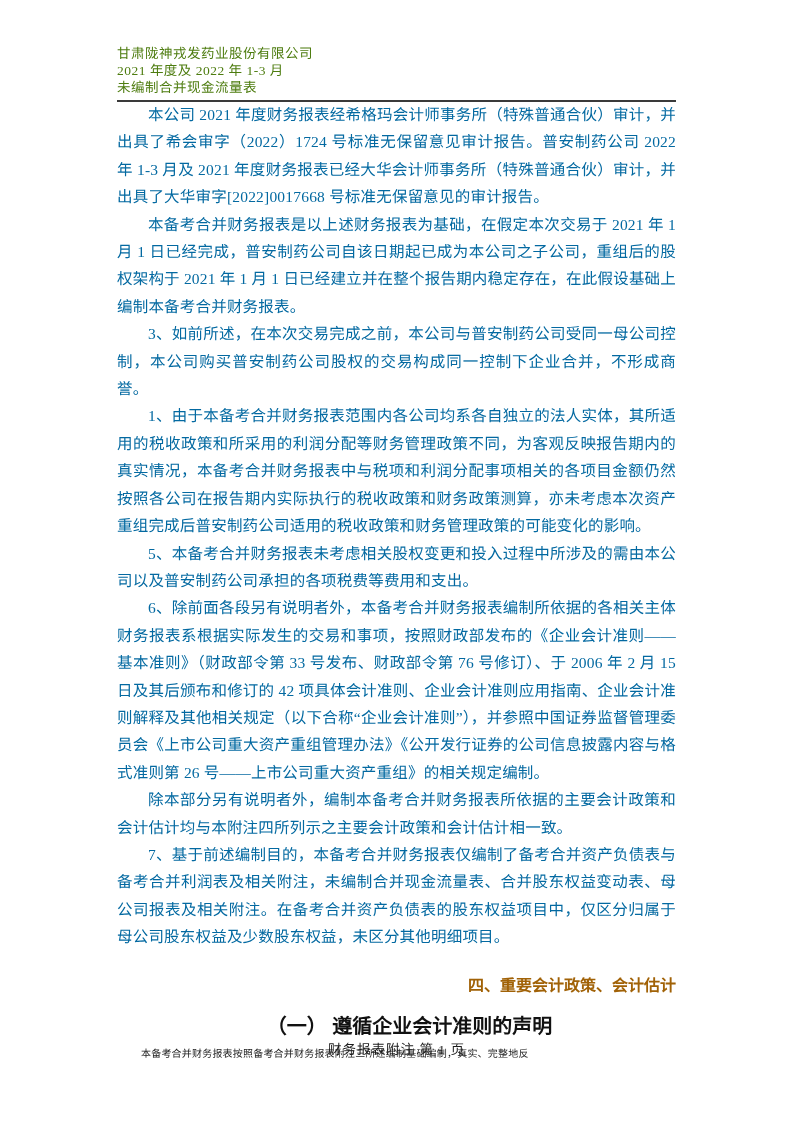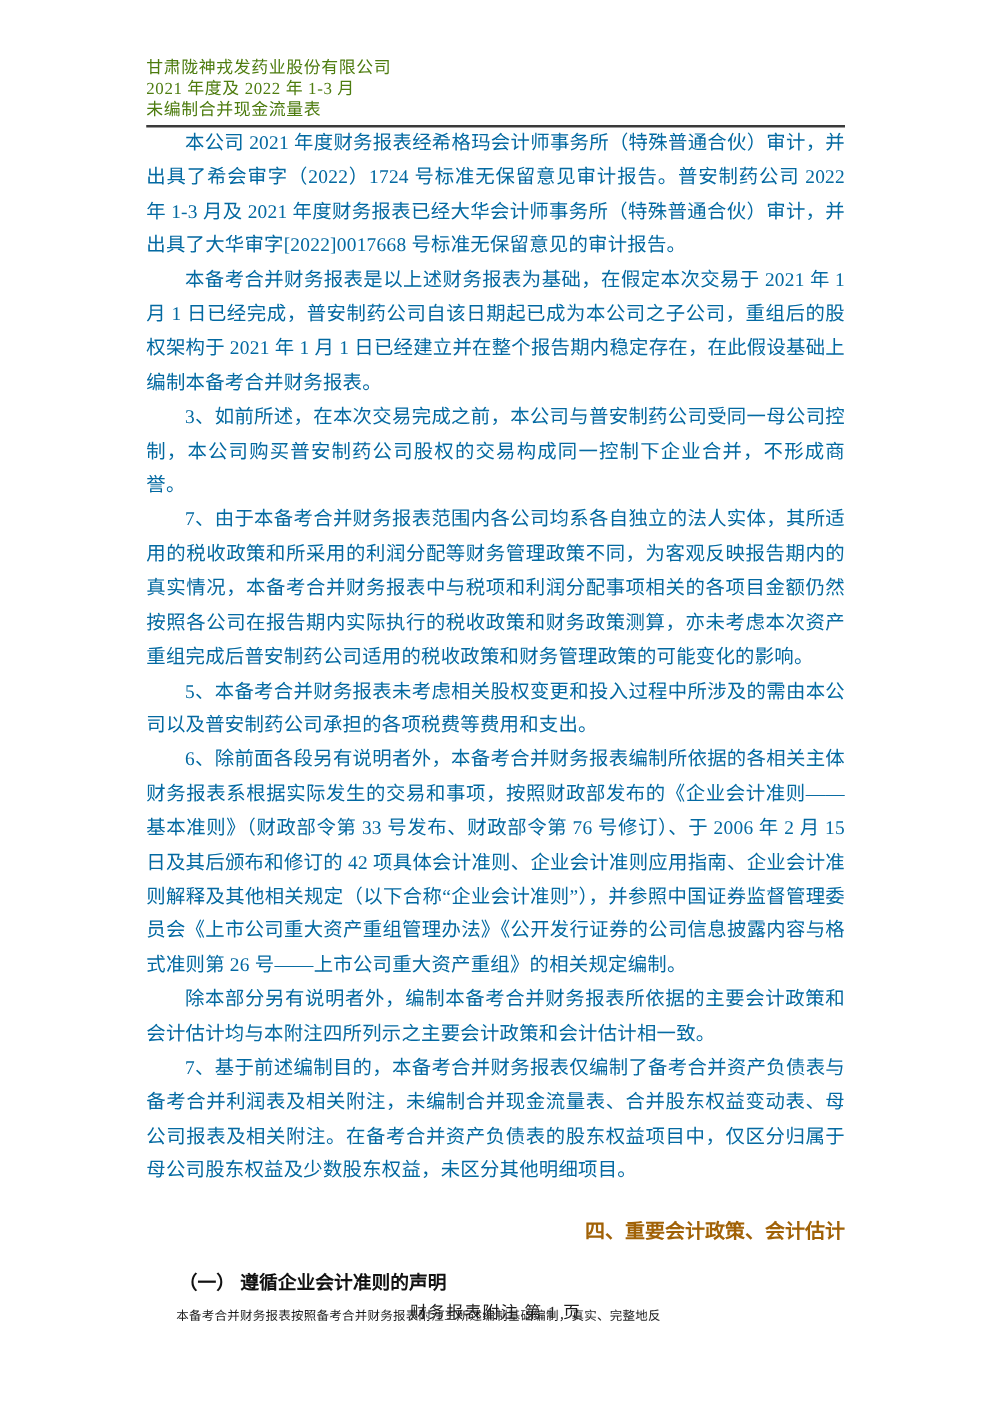--- a/index.html
+++ b/index.html
@@ -55,24 +55,25 @@
     font-size: 16px;
     line-height: 22px;
     font-weight: bold;
     color: #a16207;
     text-align: right;
   }
   h2.subsection-heading {
     margin-top: 19px;
     padding-left: 26px;
     font-family: "Liberation Sans", "DejaVu Sans", sans-serif;
-    font-size: 15px;
+    font-size: 20px;
     line-height: 21px;
     font-weight: bold;
     color: #111;
+    text-align: center;
   }
   p.sub-para {
     margin-top: 7px;
     font-size: 10px;
     line-height: 19px;
     text-align: justify;
     text-indent: 24px;
     letter-spacing: 0.2px;
     color: #1c1c1c;
   }
@@ -97,21 +98,21 @@
     <div class="hline">甘肃陇神戎发药业股份有限公司</div>
     <div class="hline">2021 年度及 2022 年 1-3 月</div>
     <div class="hline">未编制合并现金流量表</div>
     <hr class="header-divider">
   </div>
 
   <div class="doc-body">
     <p class="body-para">本公司 2021 年度财务报表经希格玛会计师事务所（特殊普通合伙）审计，并出具了希会审字（2022）1724 号标准无保留意见审计报告。普安制药公司 2022 年 1-3 月及 2021 年度财务报表已经大华会计师事务所（特殊普通合伙）审计，并出具了大华审字[2022]0017668 号标准无保留意见的审计报告。</p>
     <p class="body-para">本备考合并财务报表是以上述财务报表为基础，在假定本次交易于 2021 年 1 月 1 日已经完成，普安制药公司自该日期起已成为本公司之子公司，重组后的股权架构于 2021 年 1 月 1 日已经建立并在整个报告期内稳定存在，在此假设基础上编制本备考合并财务报表。</p>
     <p class="body-para">3、如前所述，在本次交易完成之前，本公司与普安制药公司受同一母公司控制，本公司购买普安制药公司股权的交易构成同一控制下企业合并，不形成商誉。</p>
-    <p class="body-para">7、由于本备考合并财务报表范围内各公司均系各自独立的法人实体，其所适用的税收政策和所采用的利润分配等财务管理政策不同，为客观反映报告期内的真实情况，本备考合并财务报表中与税项和利润分配事项相关的各项目金额仍然按照各公司在报告期内实际执行的税收政策和财务政策测算，亦未考虑本次资产重组完成后普安制药公司适用的税收政策和财务管理政策的可能变化的影响。</p>
+    <p class="body-para">1、由于本备考合并财务报表范围内各公司均系各自独立的法人实体，其所适用的税收政策和所采用的利润分配等财务管理政策不同，为客观反映报告期内的真实情况，本备考合并财务报表中与税项和利润分配事项相关的各项目金额仍然按照各公司在报告期内实际执行的税收政策和财务政策测算，亦未考虑本次资产重组完成后普安制药公司适用的税收政策和财务管理政策的可能变化的影响。</p>
     <p class="body-para">5、本备考合并财务报表未考虑相关股权变更和投入过程中所涉及的需由本公司以及普安制药公司承担的各项税费等费用和支出。</p>
     <p class="body-para">6、除前面各段另有说明者外，本备考合并财务报表编制所依据的各相关主体财务报表系根据实际发生的交易和事项，按照财政部发布的《企业会计准则——基本准则》（财政部令第 33 号发布、财政部令第 76 号修订）、于 2006 年 2 月 15 日及其后颁布和修订的 42 项具体会计准则、企业会计准则应用指南、企业会计准则解释及其他相关规定（以下合称“企业会计准则”），并参照中国证券监督管理委员会《上市公司重大资产重组管理办法》《公开发行证券的公司信息披露内容与格式准则第 26 号——上市公司重大资产重组》的相关规定编制。</p>
     <p class="body-para">除本部分另有说明者外，编制本备考合并财务报表所依据的主要会计政策和会计估计均与本附注四所列示之主要会计政策和会计估计相一致。</p>
     <p class="body-para">7、基于前述编制目的，本备考合并财务报表仅编制了备考合并资产负债表与备考合并利润表及相关附注，未编制合并现金流量表、合并股东权益变动表、母公司报表及相关附注。在备考合并资产负债表的股东权益项目中，仅区分归属于母公司股东权益及少数股东权益，未区分其他明细项目。</p>
 
     <h1 class="section-heading">四、重要会计政策、会计估计</h1>
     <h2 class="subsection-heading">（一） 遵循企业会计准则的声明</h2>
     <p class="sub-para">本备考合并财务报表按照备考合并财务报表附注三所述编制基础编制，真实、完整地反</p>
   </div>
 

